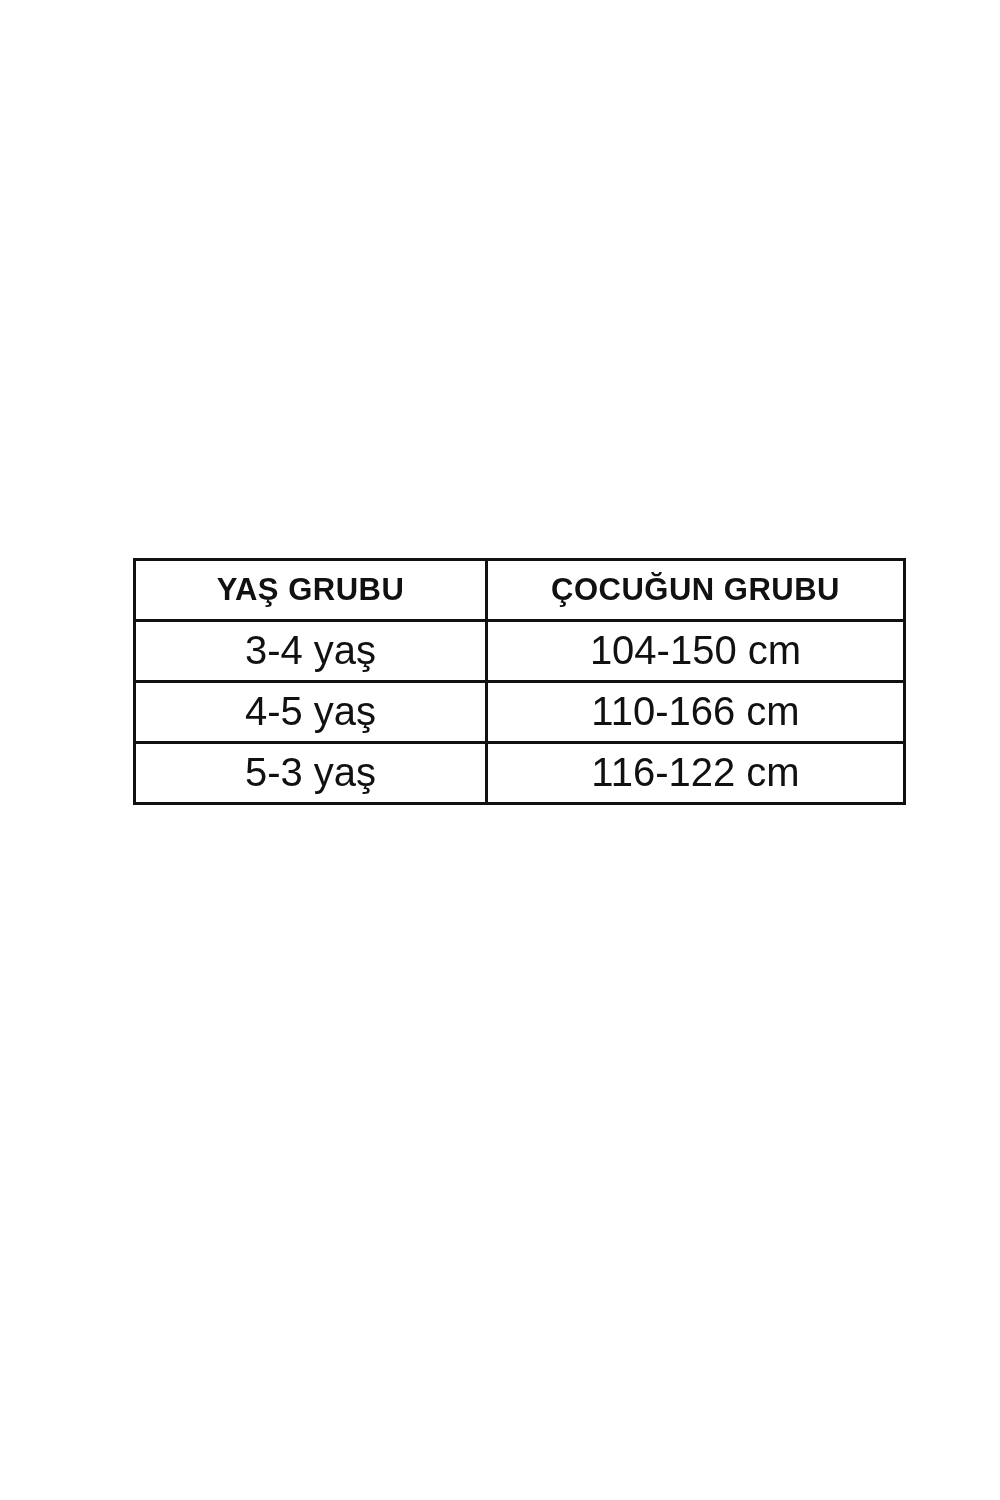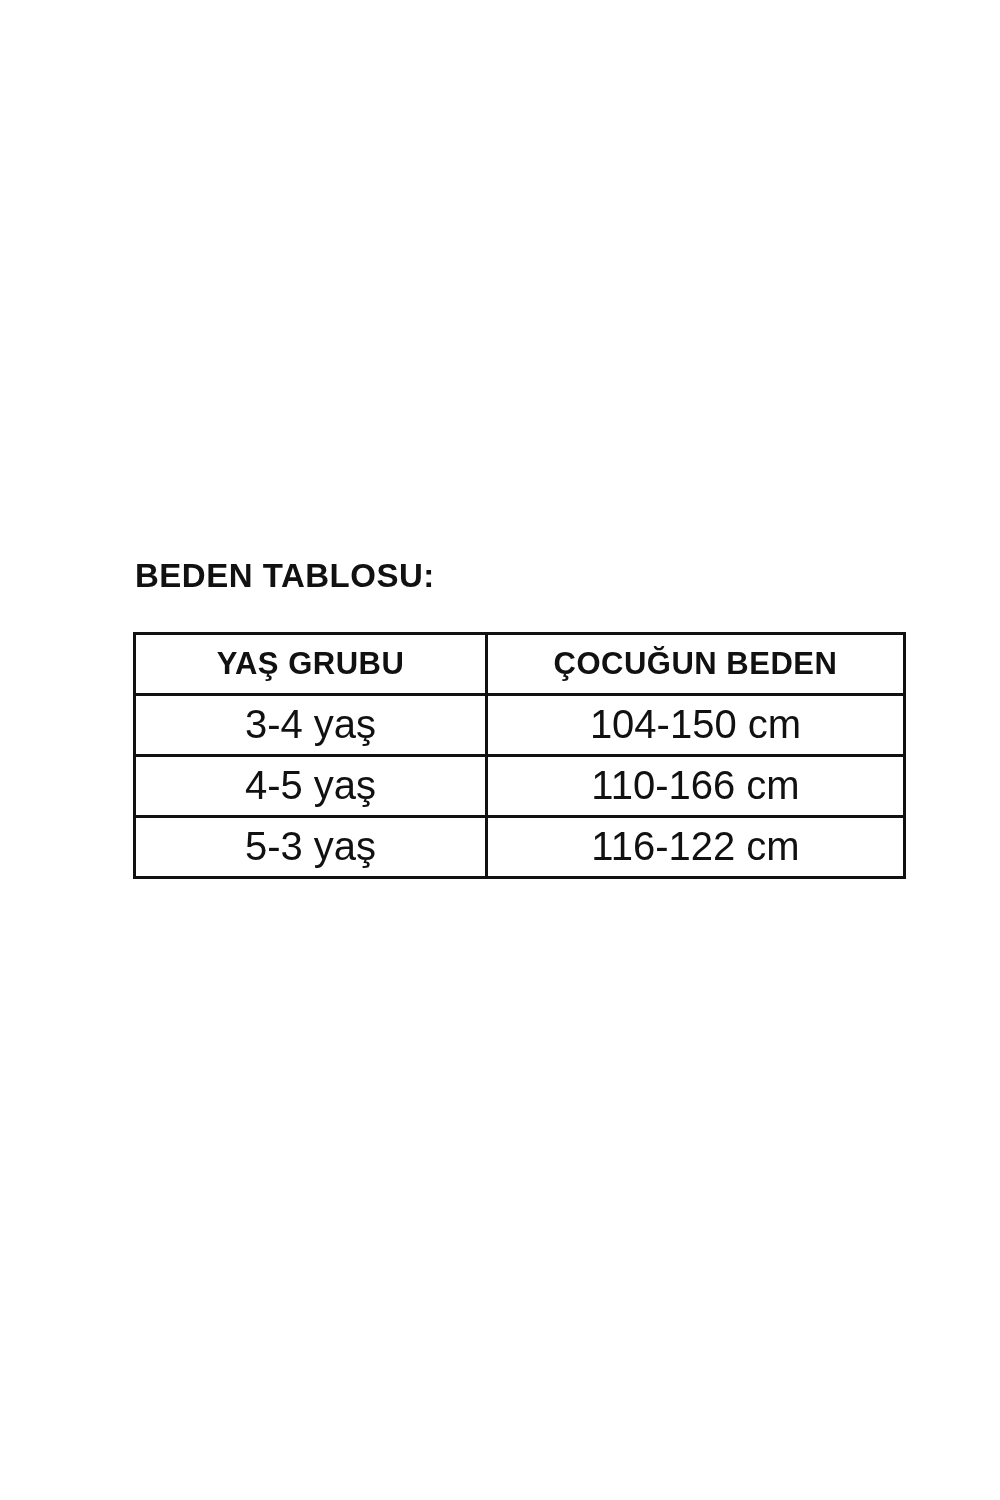--- a/index.html
+++ b/index.html
@@ -77,34 +77,33 @@
     line-height: 1.0;
     padding-bottom: 2px;
   }
 </style>
 </head>
 <body>
 
 <div class="page">
   <div class="size-chart-block">
 
-    <div class="chart-title">BEDEN TABLOSU:</div>
 
     <table class="size-table">
       <colgroup>
         <col class="c1">
         <col class="c2">
       </colgroup>
       <thead>
         <tr>
           <th>
             <span class="cell-inner">YAŞ GRUBU</span>
           </th>
           <th>
-            <span class="cell-inner">ÇOCUĞUN BEDEN</span>
+            <span class="cell-inner">ÇOCUĞUN GRUBU</span>
           </th>
         </tr>
       </thead>
       <tbody>
         <tr>
           <td>
             <span class="cell-inner">3-4 yaş</span>
           </td>
           <td>
             <span class="cell-inner">104-150 cm</span>

